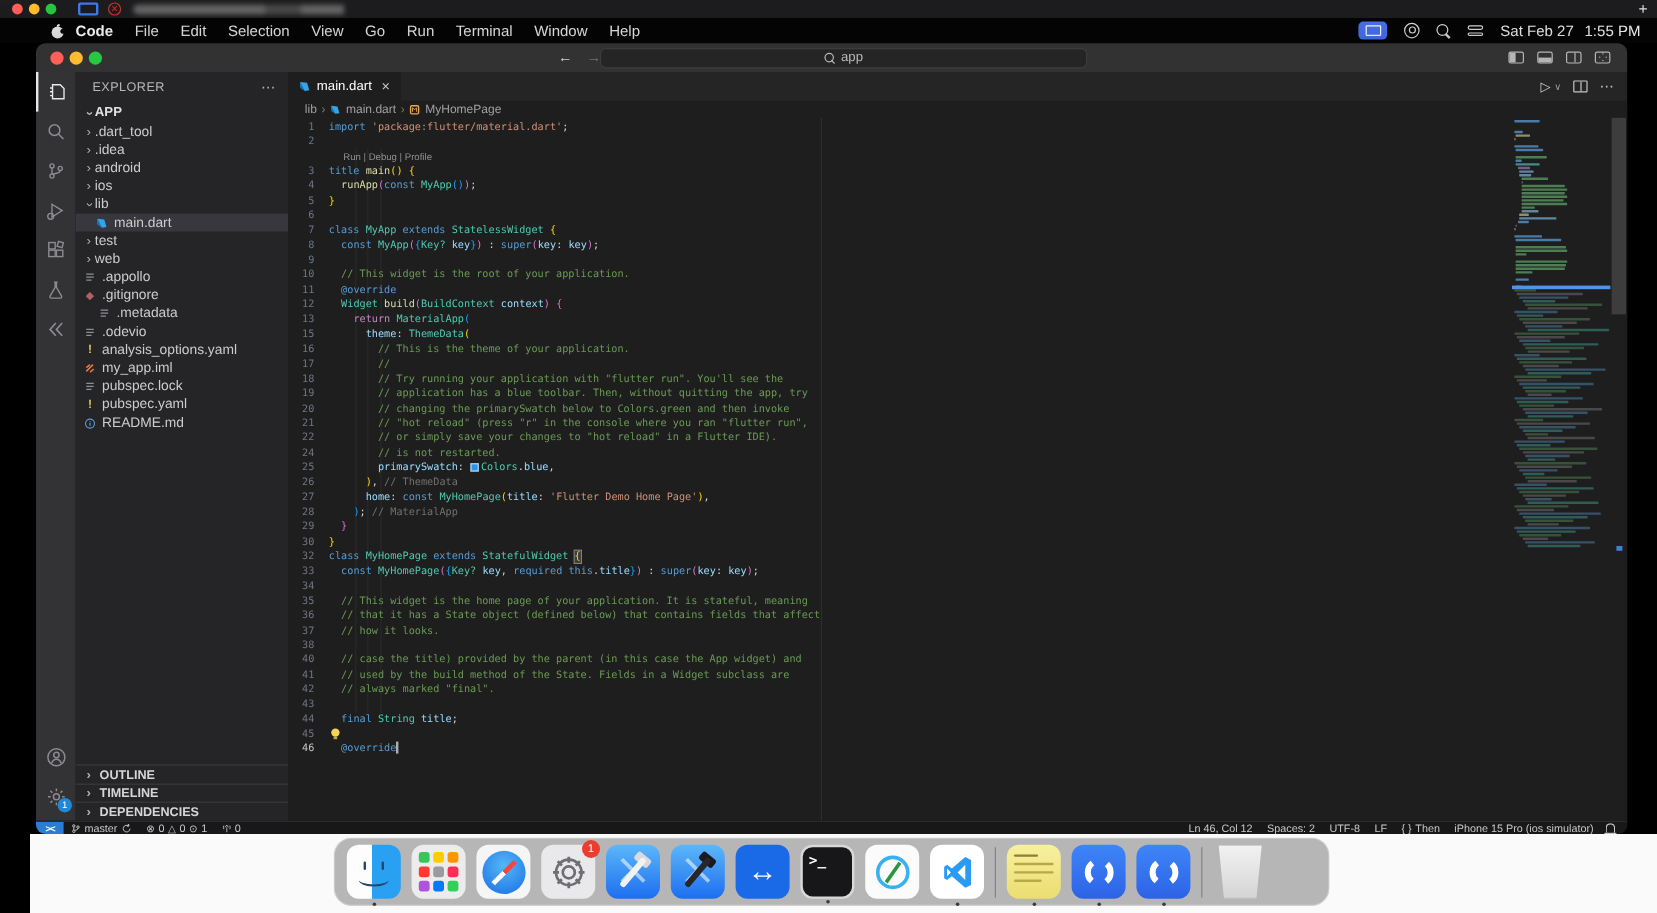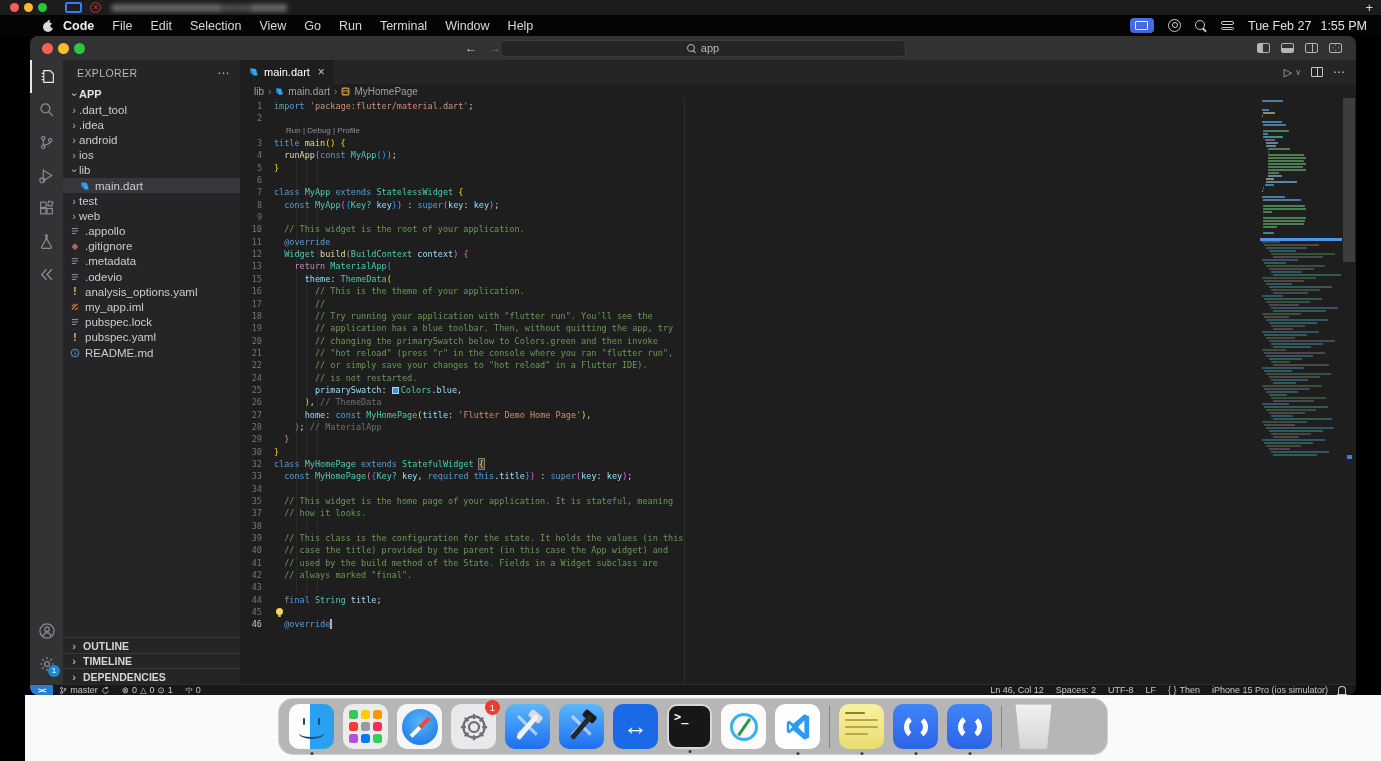--- a/index.html
+++ b/index.html
@@ -220,21 +220,21 @@
       <span class="mi-chip">
           <span class="scr"></span>
         </span>
       <span class="mi-person"></span>
       <span class="mi-search"></span>
       <span class="mi-cc">
           <i></i>
           <i></i>
         </span>
       <span class="clock">
-        <span>Tue Feb 27</span>
+        <span>Sat Feb 27</span>
         <span>1:55 PM</span>
       </span>
     </div>
   </div>
 
   <div class="vscode">
     <div class="titlebar">
       <span class="tl r"></span>
       <span class="tl y"></span>
       <span class="tl g"></span>
@@ -372,21 +372,21 @@
                 </svg>
               </span>
               <span>.appollo</span>
             </div>
             <div class="trow" style="padding-left:6px">
               <span class="ficon">
                 <span style="color:#b06262;font-size:9px;">◆</span>
               </span>
               <span>.gitignore</span>
             </div>
-            <div class="trow" style="padding-left:6px">
+            <div class="trow" style="padding-left:18px">
               <span class="ficon">
                 <svg width="10" height="10" viewBox="0 0 16 16" stroke="#8a8f98" stroke-width="1.6">
                   <path d="M3 4h10M3 8h10M3 12h7"></path>
                 </svg>
               </span>
               <span>.metadata</span>
             </div>
             <div class="trow" style="padding-left:6px">
               <span class="ficon">
                 <svg width="10" height="10" viewBox="0 0 16 16" stroke="#8a8f98" stroke-width="1.6">
@@ -513,23 +513,23 @@
               <div class="crow"><span class="ln">25</span><span class="ctext"><span class="tk-pn">        </span><span class="tk-vr">primarySwatch</span><span class="tk-pn">: </span><span class="swatch"></span><span class="tk-ty">Colors</span><span class="tk-pn">.</span><span class="tk-vr">blue</span><span class="tk-pn">,</span></span></div>
               <div class="crow"><span class="ln">26</span><span class="ctext"><span class="tk-pn">      </span><span class="tk-b1">)</span><span class="tk-pn">, </span><span class="tk-gh">// ThemeData</span></span></div>
               <div class="crow"><span class="ln">27</span><span class="ctext"><span class="tk-pn">      </span><span class="tk-vr">home</span><span class="tk-pn">: </span><span class="tk-kw">const </span><span class="tk-ty">MyHomePage</span><span class="tk-b1">(</span><span class="tk-vr">title</span><span class="tk-pn">: </span><span class="tk-st">'Flutter Demo Home Page'</span><span class="tk-b1">)</span><span class="tk-pn">,</span></span></div>
               <div class="crow"><span class="ln">28</span><span class="ctext"><span class="tk-pn">    </span><span class="tk-b3">)</span><span class="tk-pn">; </span><span class="tk-gh">// MaterialApp</span></span></div>
               <div class="crow"><span class="ln">29</span><span class="ctext"><span class="tk-pn">  </span><span class="tk-b2">}</span></span></div>
               <div class="crow"><span class="ln">30</span><span class="ctext"><span class="tk-b1">}</span></span></div>
               <div class="crow"><span class="ln">32</span><span class="ctext"><span class="tk-kw">class </span><span class="tk-ty">MyHomePage</span><span class="tk-kw"> extends </span><span class="tk-ty">StatefulWidget</span><span class="tk-pn"> </span><span class="tk-bm">{</span></span></div>
               <div class="crow"><span class="ln">33</span><span class="ctext"><span class="tk-pn">  </span><span class="tk-kw">const </span><span class="tk-ty">MyHomePage</span><span class="tk-b2">(</span><span class="tk-b3">{</span><span class="tk-ty">Key?</span><span class="tk-vr"> key</span><span class="tk-pn">, </span><span class="tk-kw">required </span><span class="tk-kw">this</span><span class="tk-pn">.</span><span class="tk-vr">title</span><span class="tk-b3">}</span><span class="tk-b2">)</span><span class="tk-pn"> : </span><span class="tk-kw">super</span><span class="tk-b2">(</span><span class="tk-vr">key</span><span class="tk-pn">: </span><span class="tk-vr">key</span><span class="tk-b2">)</span><span class="tk-pn">;</span></span></div>
               <div class="crow"><span class="ln">34</span><span class="ctext"></span></div>
               <div class="crow"><span class="ln">35</span><span class="ctext"><span class="tk-pn">  </span><span class="tk-cm">// This widget is the home page of your application. It is stateful, meaning</span></span></div>
+              <div class="crow"><span class="ln">36</span><span class="ctext"><span class="tk-pn">  </span><span class="tk-cm">// that it has a State object (defined below) that contains fields that affect</span></span></div>
               <div class="crow"><span class="ln">37</span><span class="ctext"><span class="tk-pn">  </span><span class="tk-cm">// how it looks.</span></span></div>
               <div class="crow"><span class="ln">38</span><span class="ctext"></span></div>
-              <div class="crow"><span class="ln">39</span><span class="ctext"><span class="tk-pn">  </span><span class="tk-cm">// This class is the configuration for the state. It holds the values (in this</span></span></div>
               <div class="crow"><span class="ln">40</span><span class="ctext"><span class="tk-pn">  </span><span class="tk-cm">// case the title) provided by the parent (in this case the App widget) and</span></span></div>
               <div class="crow"><span class="ln">41</span><span class="ctext"><span class="tk-pn">  </span><span class="tk-cm">// used by the build method of the State. Fields in a Widget subclass are</span></span></div>
               <div class="crow"><span class="ln">42</span><span class="ctext"><span class="tk-pn">  </span><span class="tk-cm">// always marked "final".</span></span></div>
               <div class="crow"><span class="ln">43</span><span class="ctext"></span></div>
               <div class="crow"><span class="ln">44</span><span class="ctext"><span class="tk-pn">  </span><span class="tk-kw">final </span><span class="tk-ty">String</span><span class="tk-vr"> title</span><span class="tk-pn">;</span></span></div>
               <div class="crow"><span class="ln">45</span><span class="ctext"><span class="bulb"></span></span></div>
               <div class="crow active"><span class="ln">46</span><span class="ctext"><span class="tk-pn">  </span><span class="tk-kw">@override</span><span class="cursor"></span></span></div>
             </div>
           <div class="minimap" id="minimap">
               <div class="mmrow" style="margin-left:0px;width:21.450000000000003px;background:#4a7ba6"></div>

